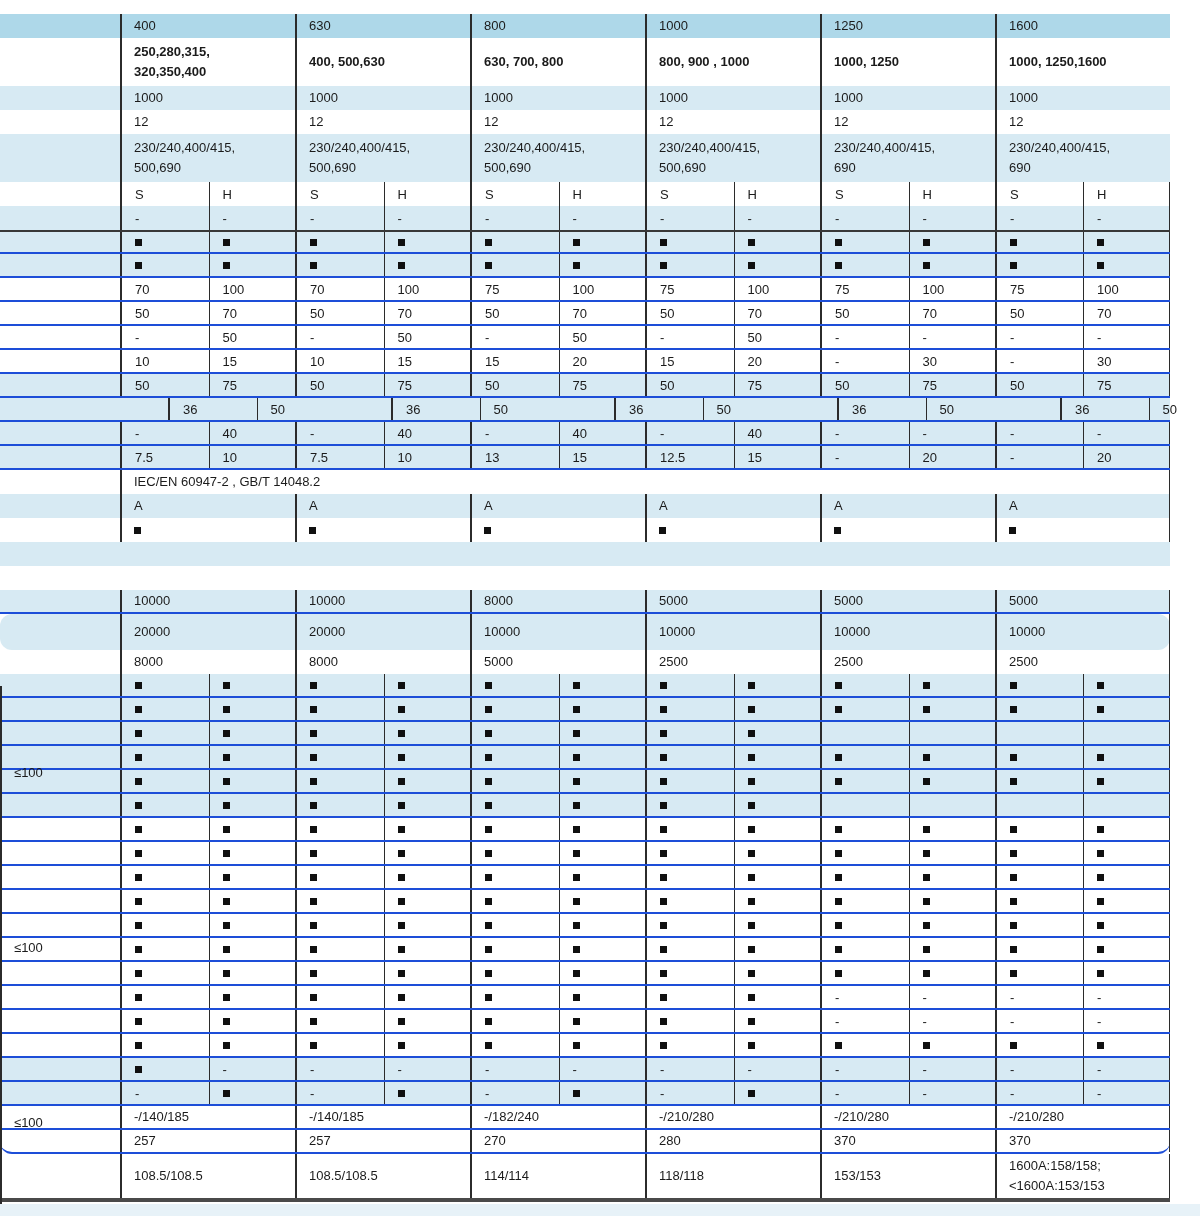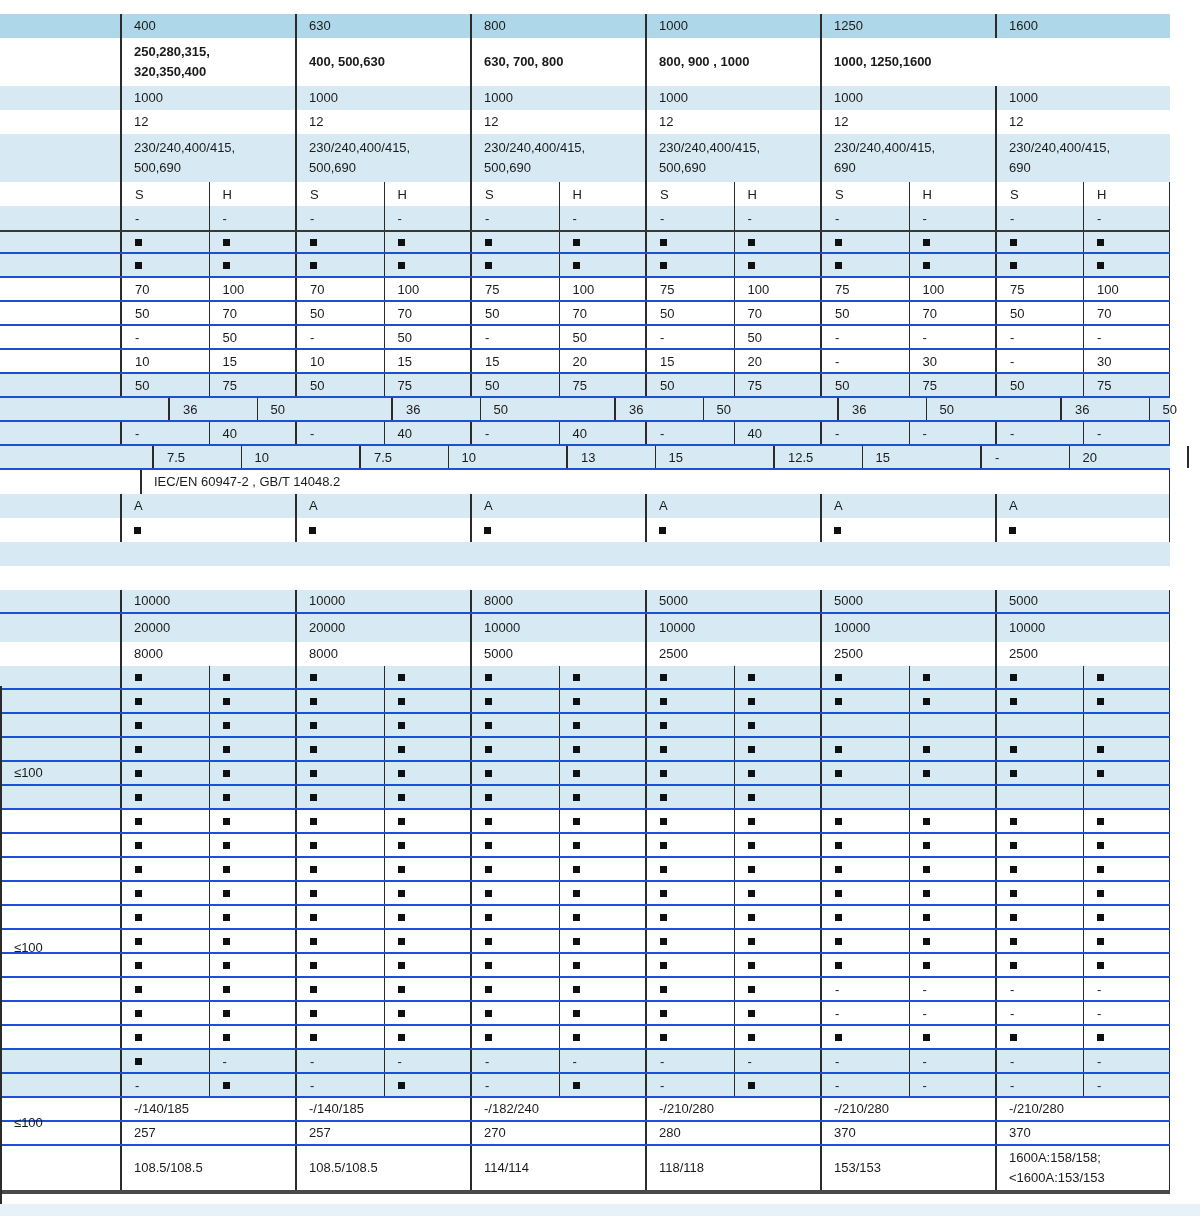--- a/index.html
+++ b/index.html
@@ -60,20 +60,23 @@
         <div class="fc">
           <div class="cell-full">400, 500,630</div>
         </div>
         <div class="fc">
           <div class="cell-full">630, 700, 800</div>
         </div>
         <div class="fc">
           <div class="cell-full">800, 900 , 1000</div>
         </div>
         <div class="fc">
+          <div class="cell-full">1000, 1250</div>
+        </div>
+        <div class="fc">
           <div class="cell-full">1000, 1250,1600</div>
         </div>
       </div>
       <div class="row bg-blue" style="height: 24px;">
         <div class="lc"></div>
         <div class="fc">
           <div class="cell-full">1000</div>
         </div>
         <div class="fc">
           <div class="cell-full">1000</div>
@@ -477,21 +480,21 @@
         </div>
         <div class="fc">
           <div class="half">-</div>
           <div class="half h2">-</div>
         </div>
         <div class="fc">
           <div class="half">-</div>
           <div class="half h2">-</div>
         </div>
       </div>
-      <div class="row bg-blue bb redge" style="height: 24px; gap: 32px;">
+      <div class="row bg-blue bb redge" style="height: 24px;">
         <div class="lc"></div>
         <div class="fc">
           <div class="half">7.5</div>
           <div class="half h2">10</div>
         </div>
         <div class="fc">
           <div class="half">7.5</div>
           <div class="half h2">10</div>
         </div>
         <div class="fc">
@@ -504,21 +507,21 @@
         </div>
         <div class="fc">
           <div class="half">-</div>
           <div class="half h2">20</div>
         </div>
         <div class="fc">
           <div class="half">-</div>
           <div class="half h2">20</div>
         </div>
       </div>
-      <div class="row bg-white redge" style="height: 24px; padding-left: 20px;">
+      <div class="row bg-white redge" style="height: 24px;">
         <div class="lc"></div>
         <div class="fc spanc">
           <div class="cell-full">IEC/EN 60947-2 , GB/T 14048.2</div>
         </div>
       </div>
       <div class="row bg-blue redge" style="height: 24px;">
         <div class="lc"></div>
         <div class="fc">
           <div class="cell-full">A</div>
         </div>
@@ -597,21 +600,21 @@
         <div class="fc">
           <div class="cell-full">5000</div>
         </div>
         <div class="fc">
           <div class="cell-full">5000</div>
         </div>
         <div class="fc">
           <div class="cell-full">5000</div>
         </div>
       </div>
-      <div class="row bg-blue redge" style="height: 28px;">
+      <div class="row bg-blue redge" style="height: 36px; border-radius: 12px;">
         <div class="lc"></div>
         <div class="fc">
           <div class="cell-full">20000</div>
         </div>
         <div class="fc">
           <div class="cell-full">20000</div>
         </div>
         <div class="fc">
           <div class="cell-full">10000</div>
         </div>
@@ -1508,21 +1511,21 @@
         <div class="fc">
           <div class="cell-full">-/210/280</div>
         </div>
         <div class="fc">
           <div class="cell-full">-/210/280</div>
         </div>
         <div class="fc">
           <div class="cell-full">-/210/280</div>
         </div>
       </div>
-      <div class="row bg-white bb redge" style="height: 24px;">
+      <div class="row bg-white bb redge" style="height: 24px; border-radius: 12px;">
         <div class="lc"></div>
         <div class="fc">
           <div class="cell-full">257</div>
         </div>
         <div class="fc">
           <div class="cell-full">257</div>
         </div>
         <div class="fc">
           <div class="cell-full">270</div>
         </div>

